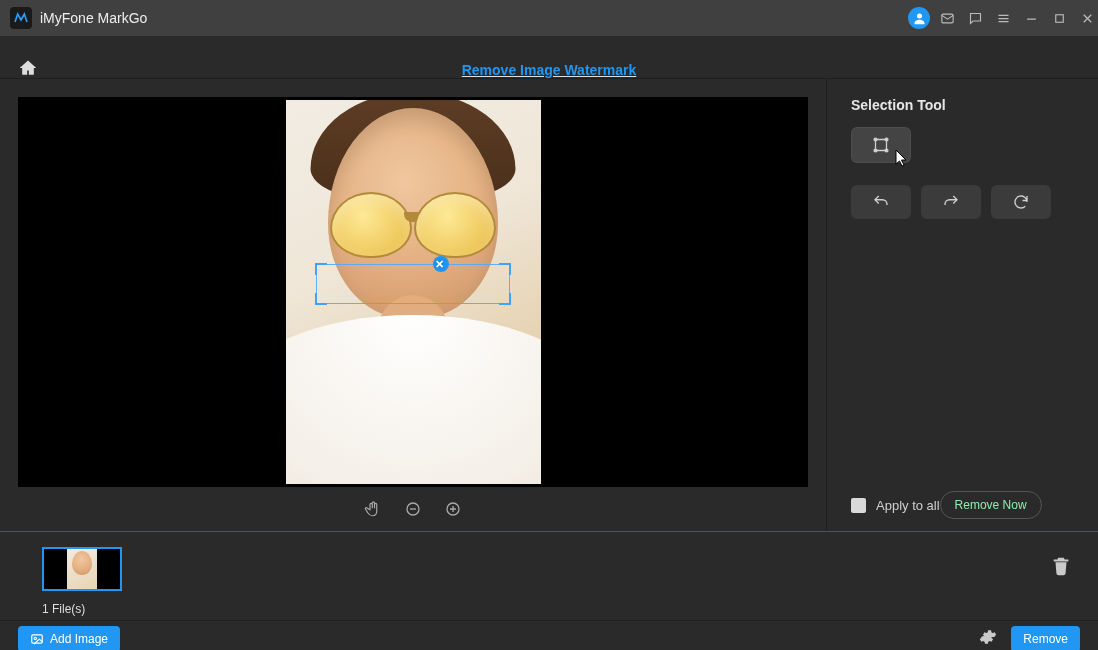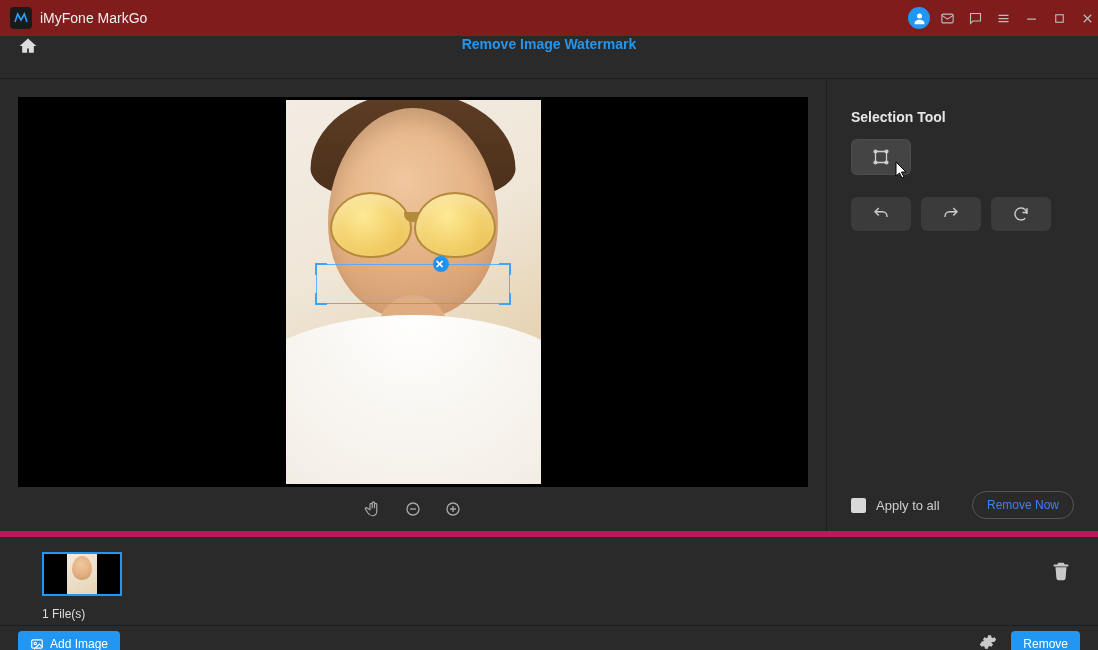--- a/index.html
+++ b/index.html
@@ -12,21 +12,21 @@
     color: #ddd;
     overflow: hidden;
     user-select: none;
   }
 
   
   .titlebar {
     display: flex;
     align-items: center;
     height: 36px;
-    background: #7f1d1d;
+    background: #404040;
     padding: 0 0 0 10px;
   }
   .app-icon {
     width: 22px; height: 22px;
     border-radius: 4px;
     background: #1a1a1a;
     display: flex; align-items: center; justify-content: center;
     margin-right: 8px;
   }
   .app-icon svg { width: 16px; height: 16px; }
@@ -51,22 +51,23 @@
   .title-icon {
     width: 22px; height: 22px;
     display: inline-flex; align-items: center; justify-content: center;
     color: #bbb;
   }
   .title-icon svg, .avatar svg { width: 15px; height: 15px; }
 
   
   .toolrow {
     display: flex;
-    align-items: flex-start;
+    align-items: flex-end;
     height: 42px;
+    text-decoration: underline;
   }
   .home-cell {
     width: 56px;
     display: flex; align-items: center; justify-content: center;
     color: #ddd;
   }
   .home-cell svg { width:20px; height:20px; }
   .mode-title {
     flex: 1;
     text-align: center;
@@ -216,21 +217,21 @@
 
   
   .side {
     flex: 1;
     padding: 18px 24px 12px 24px;
     box-sizing: border-box;
     display: flex;
     flex-direction: column;
   }
   .side h4 {
-    margin: 12px 0 14px 0;
+    margin: 0 0 14px 0;
     font-size: 14px;
     font-weight: 600;
     color: #e6e6e6;
   }
   .tool-btn, .ur-btn {
     background: #3b3b3b;
     border: none;
     border-radius: 6px;
     color: #cfcfcf;
     display: inline-flex; align-items:center; justify-content:center;
@@ -244,44 +245,43 @@
   .tool-btn.active { background: #444; box-shadow: 0 0 0 1px rgba(255,255,255,.05) inset; }
   .tool-btn svg { width:22px; height:22px; }
   .undo-row { display:flex; gap:10px; }
   .ur-btn { width:60px; height:34px; }
   .ur-btn svg { width:18px; height:18px; }
 
   .side-footer {
     margin-top: auto;
     display: flex;
     align-items: center;
-    justify-content: space-between;
   }
   .checkbox {
     display: inline-flex; align-items: center; gap: 10px;
     font-size: 13px; color: #cfcfcf;
   }
   .checkbox .box {
     width: 15px; height: 15px;
     background: #d9d9d9;
     border-radius: 2px;
   }
   .ghost-btn {
     border: 1px solid #555;
     background: transparent;
-    color: #3b82f6;
+    color: #86efac;
     border-radius: 16px;
     height: 28px;
     padding: 0 14px;
     font-size: 12px;
   }
 
   
   .filmstrip {
-    border-top: 6px solid #be185d;
+    border-top: 1px solid #be185d;
     padding: 12px 42px 4px 42px;
     font-size: 12px;
     position: relative;
   }
   .thumb-row {
     display: flex;
     align-items: center;
     height: 50px;
   }
   .thumb {

